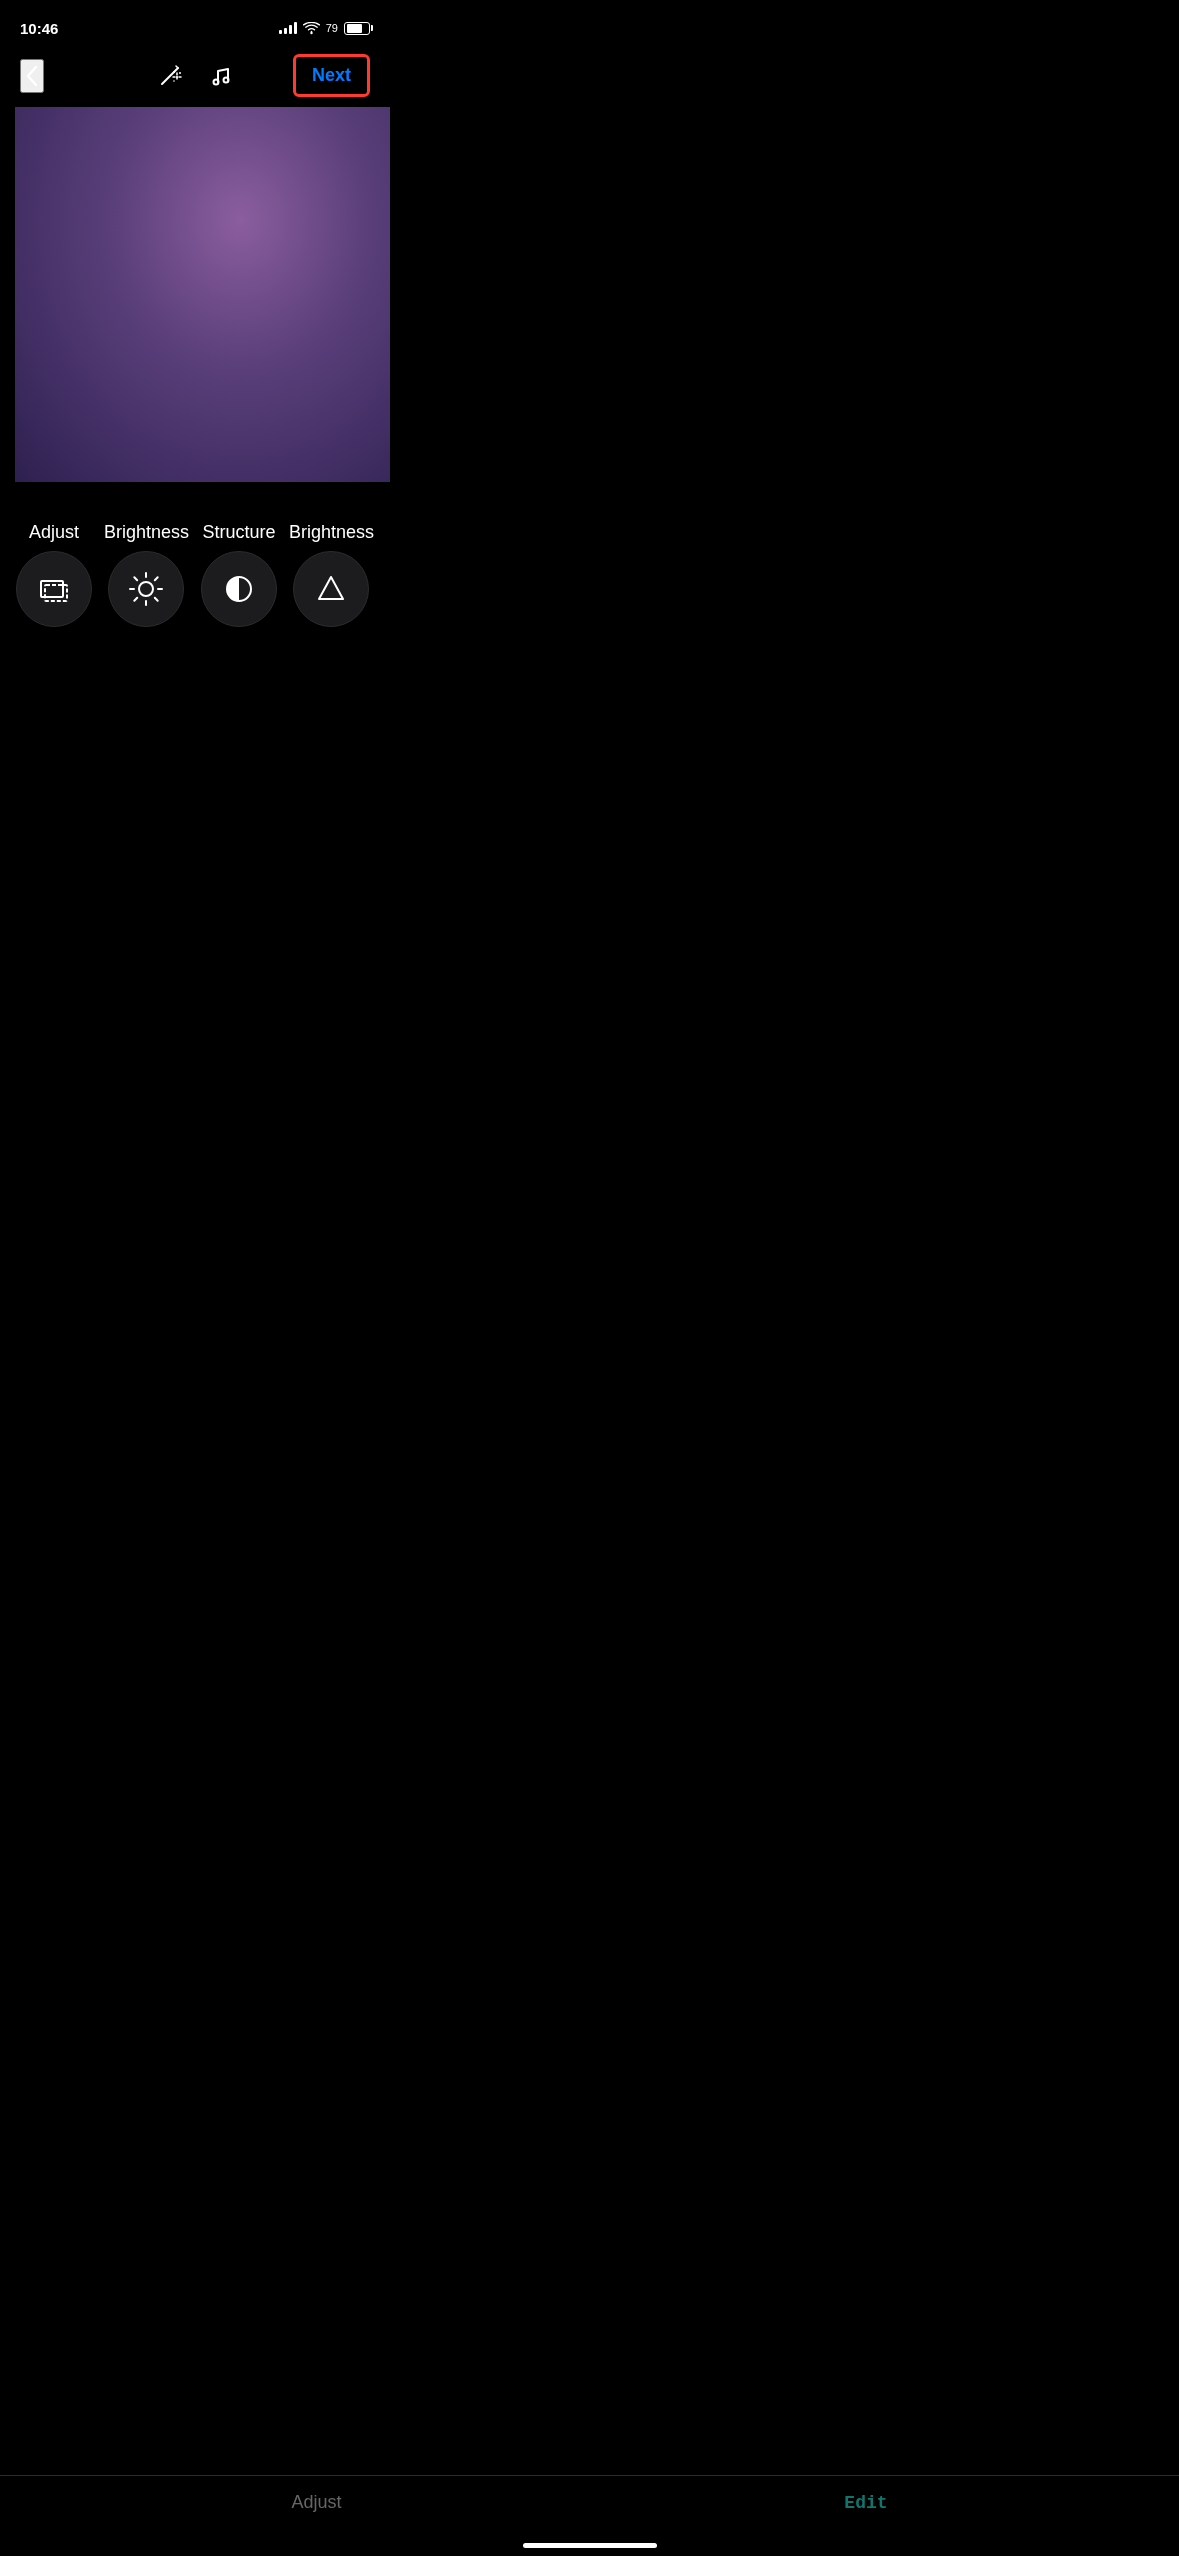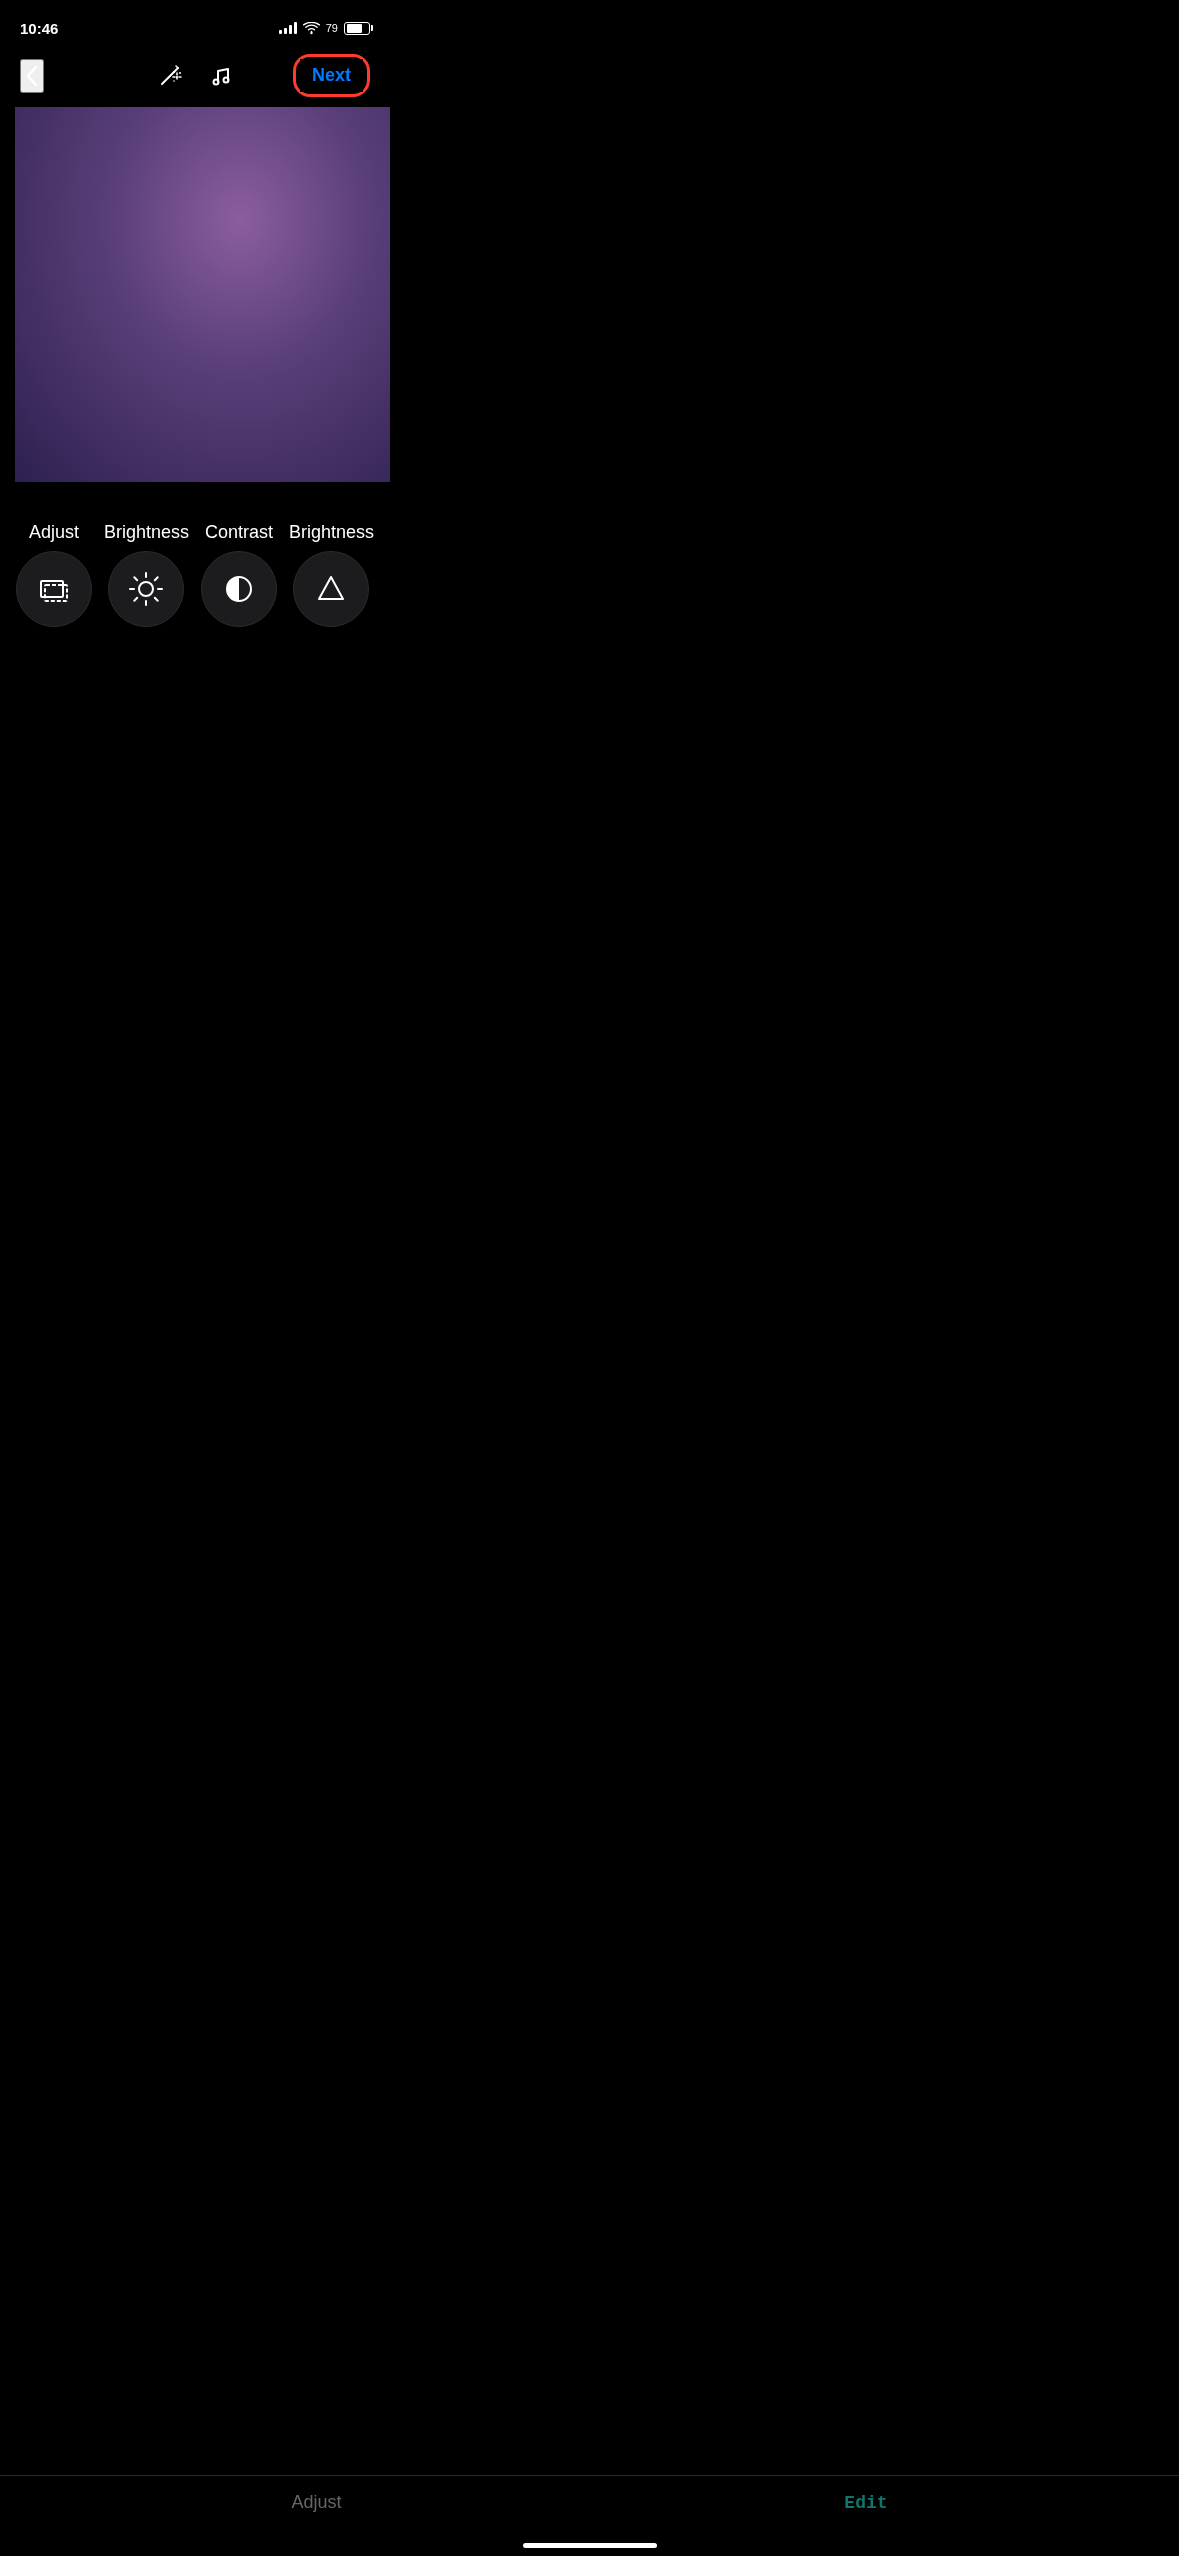--- a/index.html
+++ b/index.html
@@ -107,21 +107,21 @@
       display: flex;
       align-items: center;
       gap: 24px;
       position: absolute;
       left: 50%;
       transform: translateX(-50%);
     }
 
     .next-button-wrapper {
       border: 3px solid #ff3b30;
-      border-radius: 17px;
+      border-radius: 6px;
       padding: 2px 4px;
       margin-left: 45px;
     }
 
     .next-button {
       background: #000;
       color: #007aff;
       font-size: 18px;
       font-weight: 600;
       padding: 6px 12px;
@@ -318,21 +318,21 @@
           <line x1="34" y1="22" x2="38" y2="22" stroke="white" stroke-width="2" stroke-linecap="round"></line>
           <line x1="10.3" y1="10.3" x2="13.2" y2="13.2" stroke="white" stroke-width="2" stroke-linecap="round"></line>
           <line x1="30.8" y1="30.8" x2="33.7" y2="33.7" stroke="white" stroke-width="2" stroke-linecap="round"></line>
           <line x1="33.7" y1="10.3" x2="30.8" y2="13.2" stroke="white" stroke-width="2" stroke-linecap="round"></line>
           <line x1="13.2" y1="30.8" x2="10.3" y2="33.7" stroke="white" stroke-width="2" stroke-linecap="round"></line>
         </svg>
       </div>
     </div>
 
     <div class="tool-item">
-      <span class="tool-label">Contrast</span>
+      <span class="tool-label">Structure</span>
       <div class="tool-circle">
         <svg width="44" height="44" viewBox="0 0 44 44" fill="none">
           <circle cx="22" cy="22" r="12" stroke="white" stroke-width="2"></circle>
 
           <path d="M22 10 A12 12 0 0 0 22 34 Z" fill="white"></path>
         </svg>
       </div>
     </div>
 
     <div class="tool-item">

